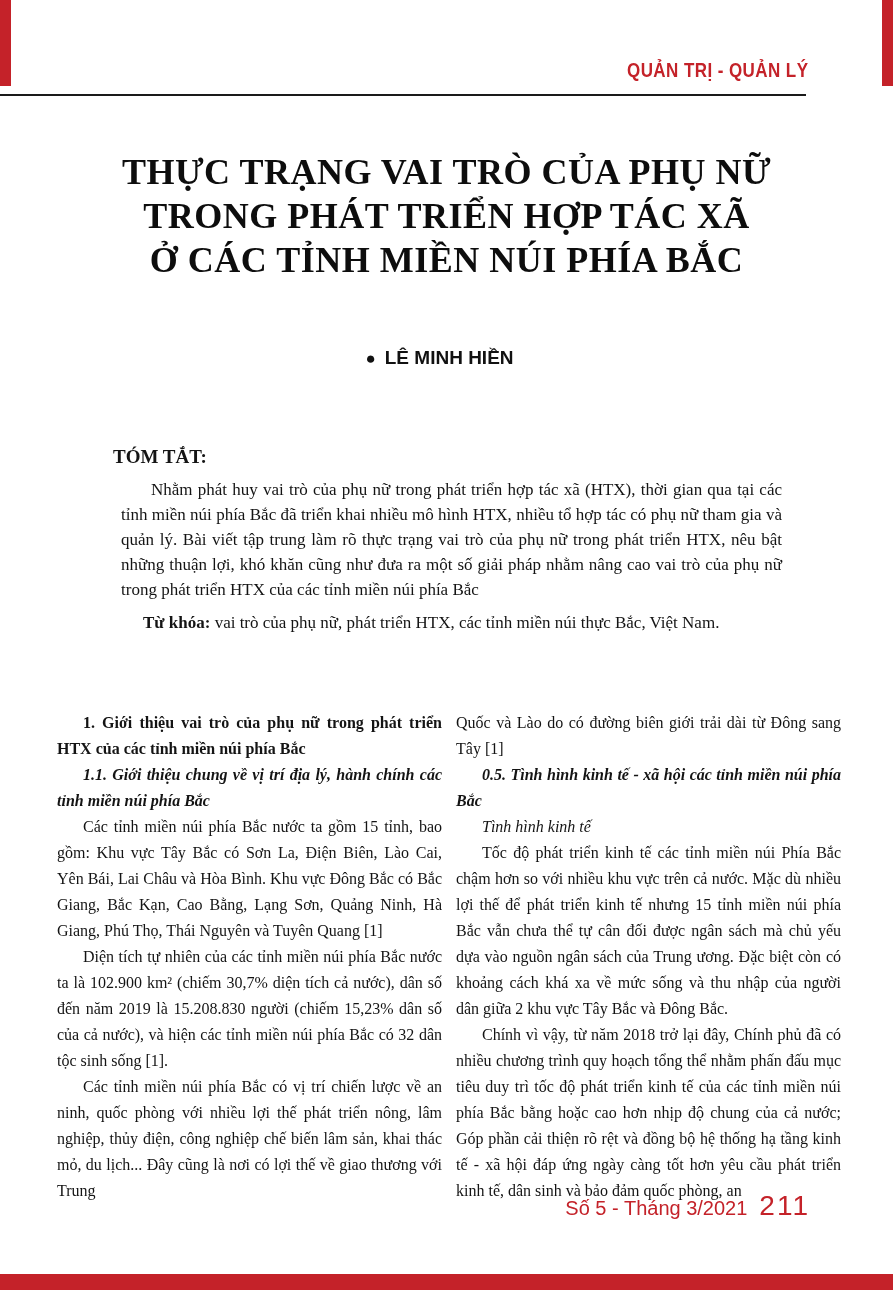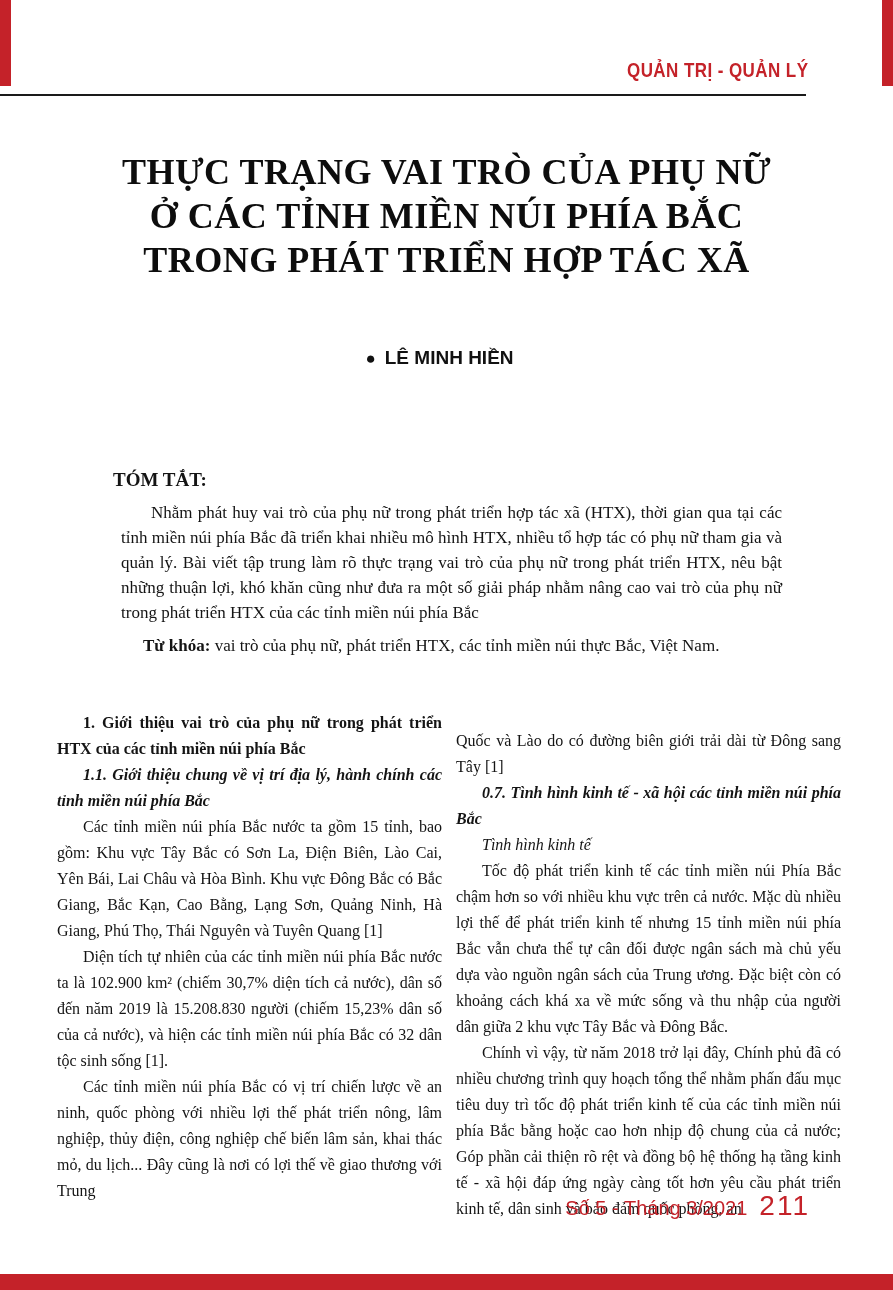--- a/index.html
+++ b/index.html
@@ -35,21 +35,21 @@
     letter-spacing: 0.5px;
   }
   .author-line {
     position: absolute; top: 347px; left: 0; width: 879px;
     text-align: center;
     font-family: "Liberation Sans", "DejaVu Sans", sans-serif;
     font-weight: bold; font-size: 19px; color: #111;
   }
   .author-line .bullet { font-size: 17px; margin-right: 9px; }
   .abstract {
-    position: absolute; top: 467px; left: 113px; width: 677px;
+    position: absolute; top: 444px; left: 113px; width: 677px;
     font-size: 17px; line-height: 25px;
   }
   .abstract-heading {
     font-weight: bold; font-size: 19px; margin: 0 0 3px 0;
   }
   .abstract-body {
     margin: 8px; text-align: justify; text-indent: 30px;
   }
   .abstract-keywords {
     margin: 0; text-indent: 30px;
@@ -60,21 +60,21 @@
     display: flex; gap: 14px;
   }
   .col {
     width: 385px; font-size: 16px; line-height: 26px;
     text-align: justify;
   }
   .para { margin: 0; text-indent: 26px; }
   .para.bold { font-weight: bold; }
   .para.bold-italic { font-weight: bold; font-style: italic; }
   .para.italic { font-style: italic; }
-  .para.body-noindent { text-indent: 0; margin-top: 18px; }
+  .para.body-noindent { text-indent: 0; }
   .page-footer {
     position: absolute; top: 1190px; right: 83px;
     font-family: "Liberation Sans", "DejaVu Sans", sans-serif;
     font-size: 20px; color: #c42229; white-space: nowrap;
   }
   .page-footer .issue { font-weight: normal; }
   .page-footer .page-num {
     font-size: 28px; margin-left: 12px; letter-spacing: 2px; margin-top: 20px;
   }
   .bottom-bar {
@@ -86,22 +86,22 @@
 <body>
 
 <div class="corner-bar left"></div>
 <div class="corner-bar right"></div>
 
 <div class="section-label">QUẢN TRỊ - QUẢN LÝ</div>
 <div class="header-rule"></div>
 
 <div class="article-title">
   <div>THỰC TRẠNG VAI TRÒ CỦA PHỤ NỮ</div>
+  <div>TRONG PHÁT TRIỂN HỢP TÁC XÃ</div>
   <div>Ở CÁC TỈNH MIỀN NÚI PHÍA BẮC</div>
-  <div>TRONG PHÁT TRIỂN HỢP TÁC XÃ</div>
 </div>
 
 <div class="author-line">
   <span class="bullet">●</span><span>LÊ MINH HIỀN</span>
 </div>
 
 <div class="abstract">
   <p class="abstract-heading">TÓM TẮT:</p>
   <p class="abstract-body">Nhằm phát huy vai trò của phụ nữ trong phát triển hợp tác xã (HTX), thời gian qua tại các tỉnh miền núi phía Bắc đã triển khai nhiều mô hình HTX, nhiều tổ hợp tác có phụ nữ tham gia và quản lý. Bài viết tập trung làm rõ thực trạng vai trò của phụ nữ trong phát triển HTX, nêu bật những thuận lợi, khó khăn cũng như đưa ra một số giải pháp nhằm nâng cao vai trò của phụ nữ trong phát triển HTX của các tỉnh miền núi phía Bắc</p>
   <p class="abstract-keywords"><span class="kw-label">Từ khóa:</span><span> vai trò của phụ nữ, phát triển HTX, các tỉnh miền núi thực Bắc, Việt Nam.</span></p>
@@ -110,21 +110,21 @@
 <div class="columns">
   <div class="col">
       <p class="para bold">1. Giới thiệu vai trò của phụ nữ trong phát triển HTX của các tỉnh miền núi phía Bắc</p>
       <p class="para bold-italic">1.1. Giới thiệu chung về vị trí địa lý, hành chính các tỉnh miền núi phía Bắc</p>
       <p class="para body">Các tỉnh miền núi phía Bắc nước ta gồm 15 tỉnh, bao gồm: Khu vực Tây Bắc có Sơn La, Điện Biên, Lào Cai, Yên Bái, Lai Châu và Hòa Bình. Khu vực Đông Bắc có Bắc Giang, Bắc Kạn, Cao Bằng, Lạng Sơn, Quảng Ninh, Hà Giang, Phú Thọ, Thái Nguyên và Tuyên Quang [1]</p>
       <p class="para body">Diện tích tự nhiên của các tỉnh miền núi phía Bắc nước ta là 102.900 km² (chiếm 30,7% diện tích cả nước), dân số đến năm 2019 là 15.208.830 người (chiếm 15,23% dân số của cả nước), và hiện các tỉnh miền núi phía Bắc có 32 dân tộc sinh sống [1].</p>
       <p class="para body">Các tỉnh miền núi phía Bắc có vị trí chiến lược về an ninh, quốc phòng với nhiều lợi thế phát triển nông, lâm nghiệp, thủy điện, công nghiệp chế biến lâm sản, khai thác mỏ, du lịch... Đây cũng là nơi có lợi thế về giao thương với Trung</p>
     </div>
   <div class="col">
       <p class="para body-noindent">Quốc và Lào do có đường biên giới trải dài từ Đông sang Tây [1]</p>
-      <p class="para bold-italic">0.7. Tình hình kinh tế - xã hội các tỉnh miền núi phía Bắc</p>
+      <p class="para bold-italic">0.5. Tình hình kinh tế - xã hội các tỉnh miền núi phía Bắc</p>
       <p class="para italic">Tình hình kinh tế</p>
       <p class="para body">Tốc độ phát triển kinh tế các tỉnh miền núi Phía Bắc chậm hơn so với nhiều khu vực trên cả nước. Mặc dù nhiều lợi thế để phát triển kinh tế nhưng 15 tỉnh miền núi phía Bắc vẫn chưa thể tự cân đối được ngân sách mà chủ yếu dựa vào nguồn ngân sách của Trung ương. Đặc biệt còn có khoảng cách khá xa về mức sống và thu nhập của người dân giữa 2 khu vực Tây Bắc và Đông Bắc.</p>
       <p class="para body">Chính vì vậy, từ năm 2018 trở lại đây, Chính phủ đã có nhiều chương trình quy hoạch tổng thể nhằm phấn đấu mục tiêu duy trì tốc độ phát triển kinh tế của các tỉnh miền núi phía Bắc bằng hoặc cao hơn nhịp độ chung của cả nước; Góp phần cải thiện rõ rệt và đồng bộ hệ thống hạ tầng kinh tế - xã hội đáp ứng ngày càng tốt hơn yêu cầu phát triển kinh tế, dân sinh và bảo đảm quốc phòng, an</p>
     </div>
 </div>
 
 <div class="page-footer">
   <span class="issue">Số 5</span><span> - Tháng 3/2021</span><span class="page-num">211</span>
 </div>
 

